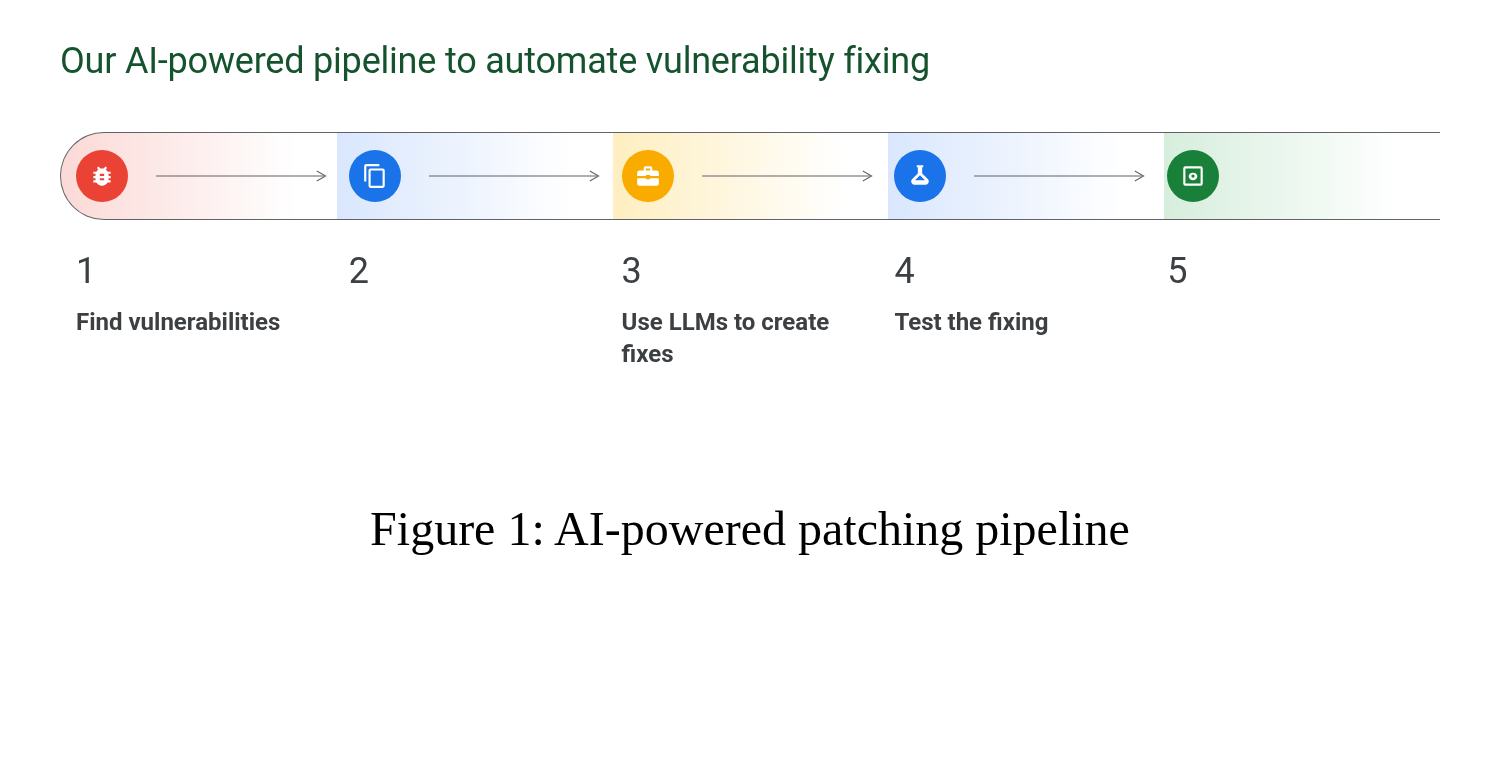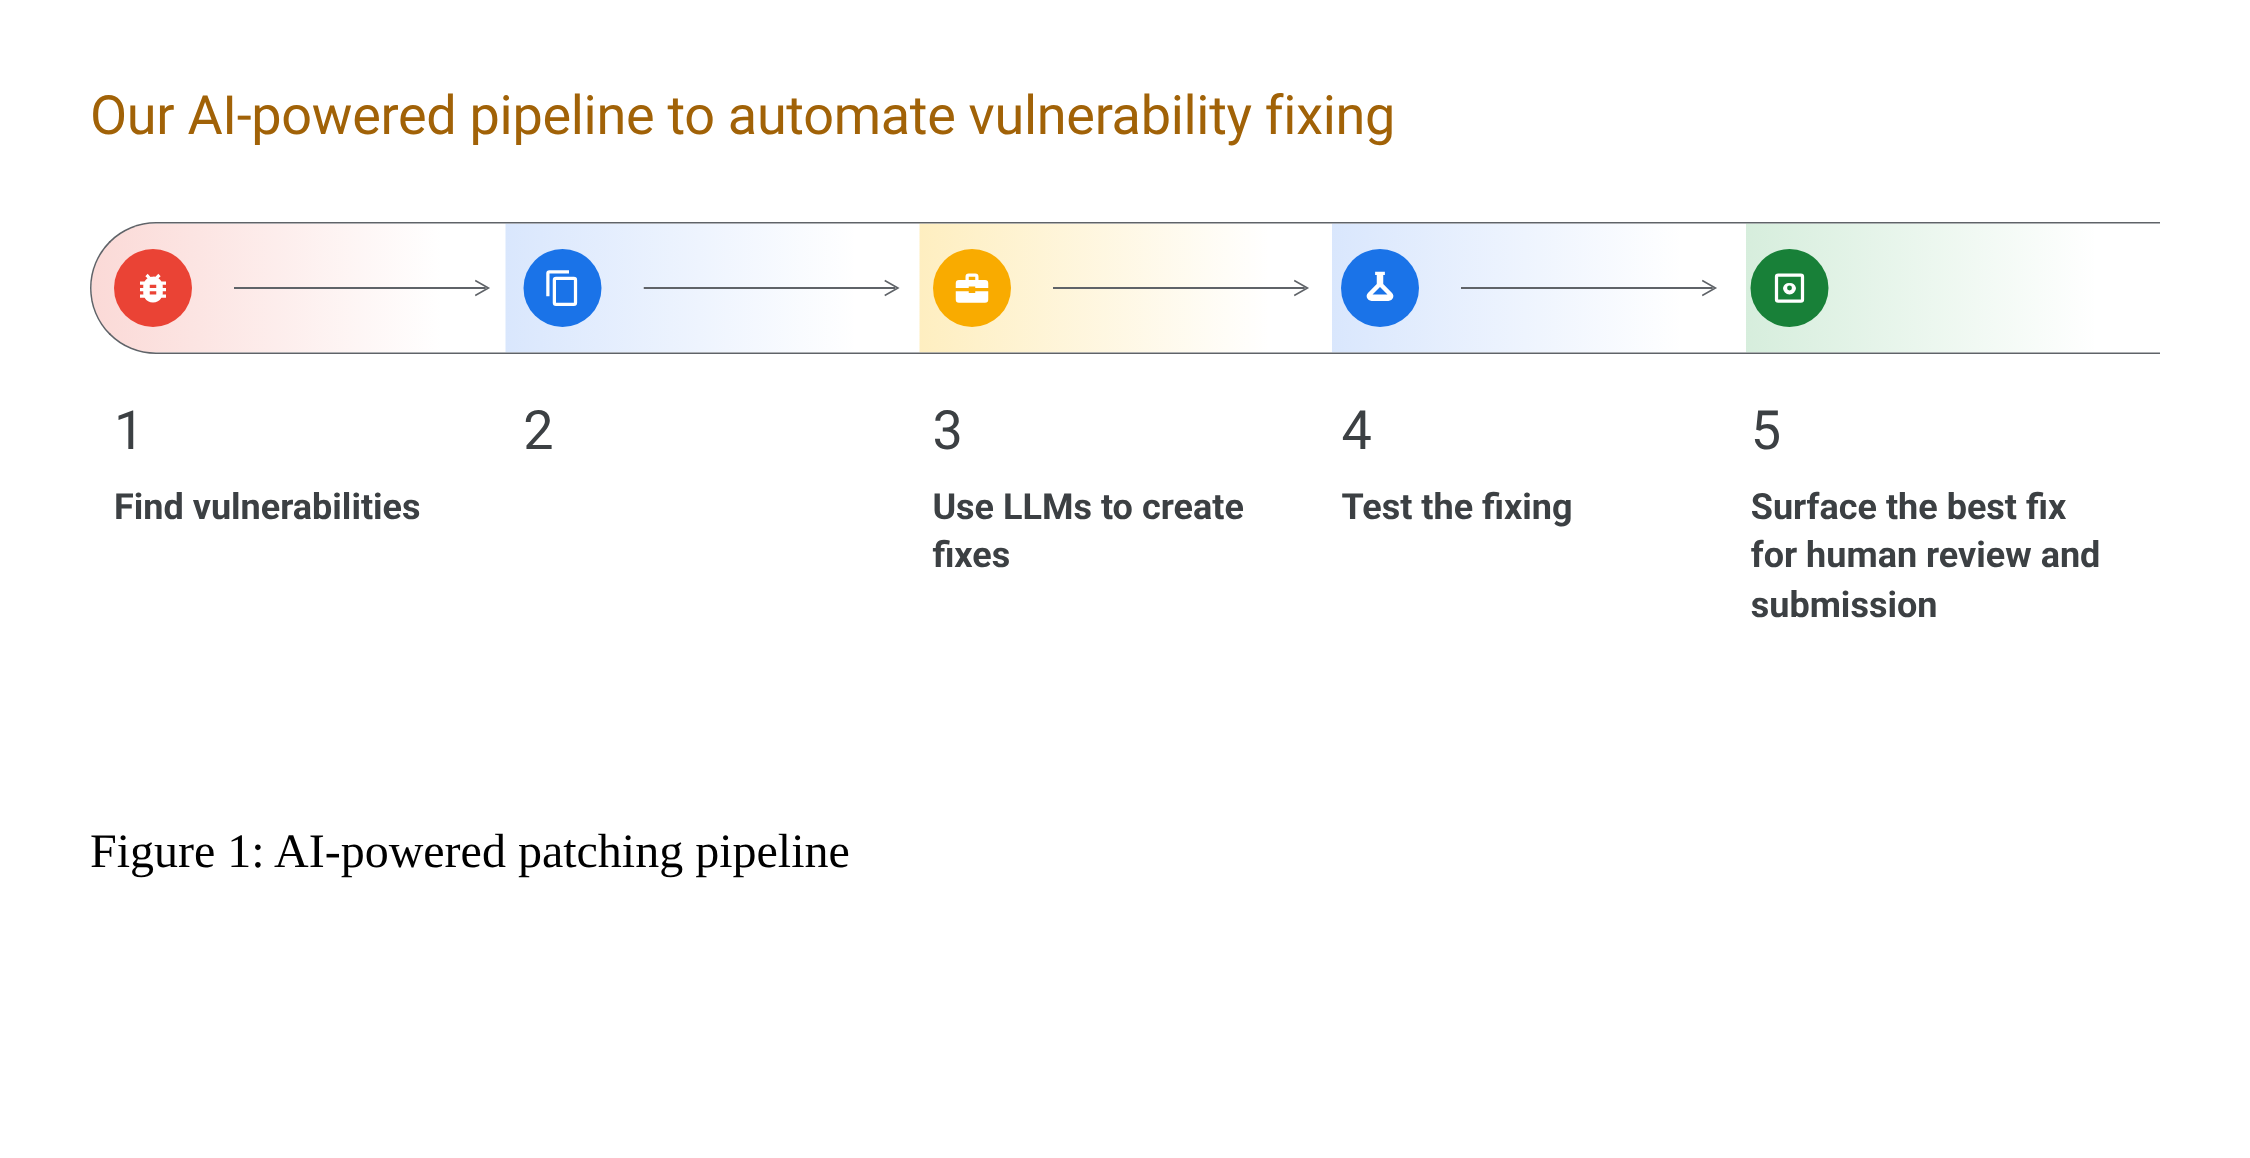--- a/index.html
+++ b/index.html
@@ -1,18 +1,18 @@
 <!DOCTYPE html>
 <html><head>
 <meta charset="utf-8">
 <style>
   * { box-sizing: border-box; margin: 0; padding: 0; }
   html, body { width: 1500px; height: 772px; background: #ffffff; font-family: -apple-system, BlinkMacSystemFont, "Segoe UI", Roboto, "Helvetica Neue", Arial, sans-serif; }
   .wrap { padding: 40px 60px 0 60px; }
-  .title { font-size: 36px; font-weight: 400; color: #a16207; letter-spacing: -0.2px; margin-bottom: 50px; margin-top: 16px; }
+  .title { font-size: 36px; font-weight: 400; color: #14532d; letter-spacing: -0.2px; margin-bottom: 50px; }
   .track-container { position: relative; width: 100%; height: 88px; margin-bottom: 30px; }
   .track {
     position: absolute; left: 0; right: 0; top: 0; height: 88px;
     border: 1.5px solid #5f6368; border-right: none;
     border-top-left-radius: 44px; border-bottom-left-radius: 44px;
     overflow: hidden;
   }
   .tints { display: flex; width: 100%; height: 100%; }
   .tint { flex: 1; height: 100%; }
   .tint.red    { background: linear-gradient(to right, rgba(234,67,53,0.20), rgba(234,67,53,0) 85%); }
@@ -24,21 +24,21 @@
   .step-cell { flex: 1; display: flex; align-items: center; }
   .step-cell:first-child { padding-left: 16px; }
   .icon-circle { width: 52px; height: 52px; border-radius: 50%; display: flex; align-items: center; justify-content: center; flex-shrink: 0; }
   .arrow { flex: 1; height: 20px; display: flex; align-items: center; justify-content: center; padding: 0 18px 0 28px; }
   .arrow svg { width: 100%; height: 12px; }
   .labels { display: flex; width: 100%; }
   .label-cell { flex: 1; padding-right: 30px; }
   .label-cell:first-child { padding-left: 16px; }
   .num { font-size: 36px; font-weight: 400; color: #3c4043; margin-bottom: 14px; }
   .desc { font-size: 24px; font-weight: 700; color: #3c4043; line-height: 1.35; }
-  .caption { font-family: Georgia, "Times New Roman", serif; font-size: 32px; color: #000; margin-top: 130px; }
+  .caption { text-align: center; font-family: Georgia, "Times New Roman", serif; font-size: 48px; color: #000; margin-top: 130px; }
 </style>
 </head>
 <body>
 
 <div class="wrap">
   <div class="title">Our AI-powered pipeline to automate vulnerability fixing</div>
 
   <div class="track-container">
     <div class="track">
       <div class="tints">
@@ -130,18 +130,17 @@
     <div class="label-cell">
       <div class="num">3</div>
       <div class="desc">Use LLMs to create fixes</div>
     </div>
     <div class="label-cell">
       <div class="num">4</div>
       <div class="desc">Test the fixing</div>
     </div>
     <div class="label-cell">
       <div class="num">5</div>
-      <div class="desc">Surface the best fix for human review and submission</div>
     </div>
   </div>
 
   <div class="caption">Figure 1: AI-powered patching pipeline</div>
 </div>
 
 </body></html>

